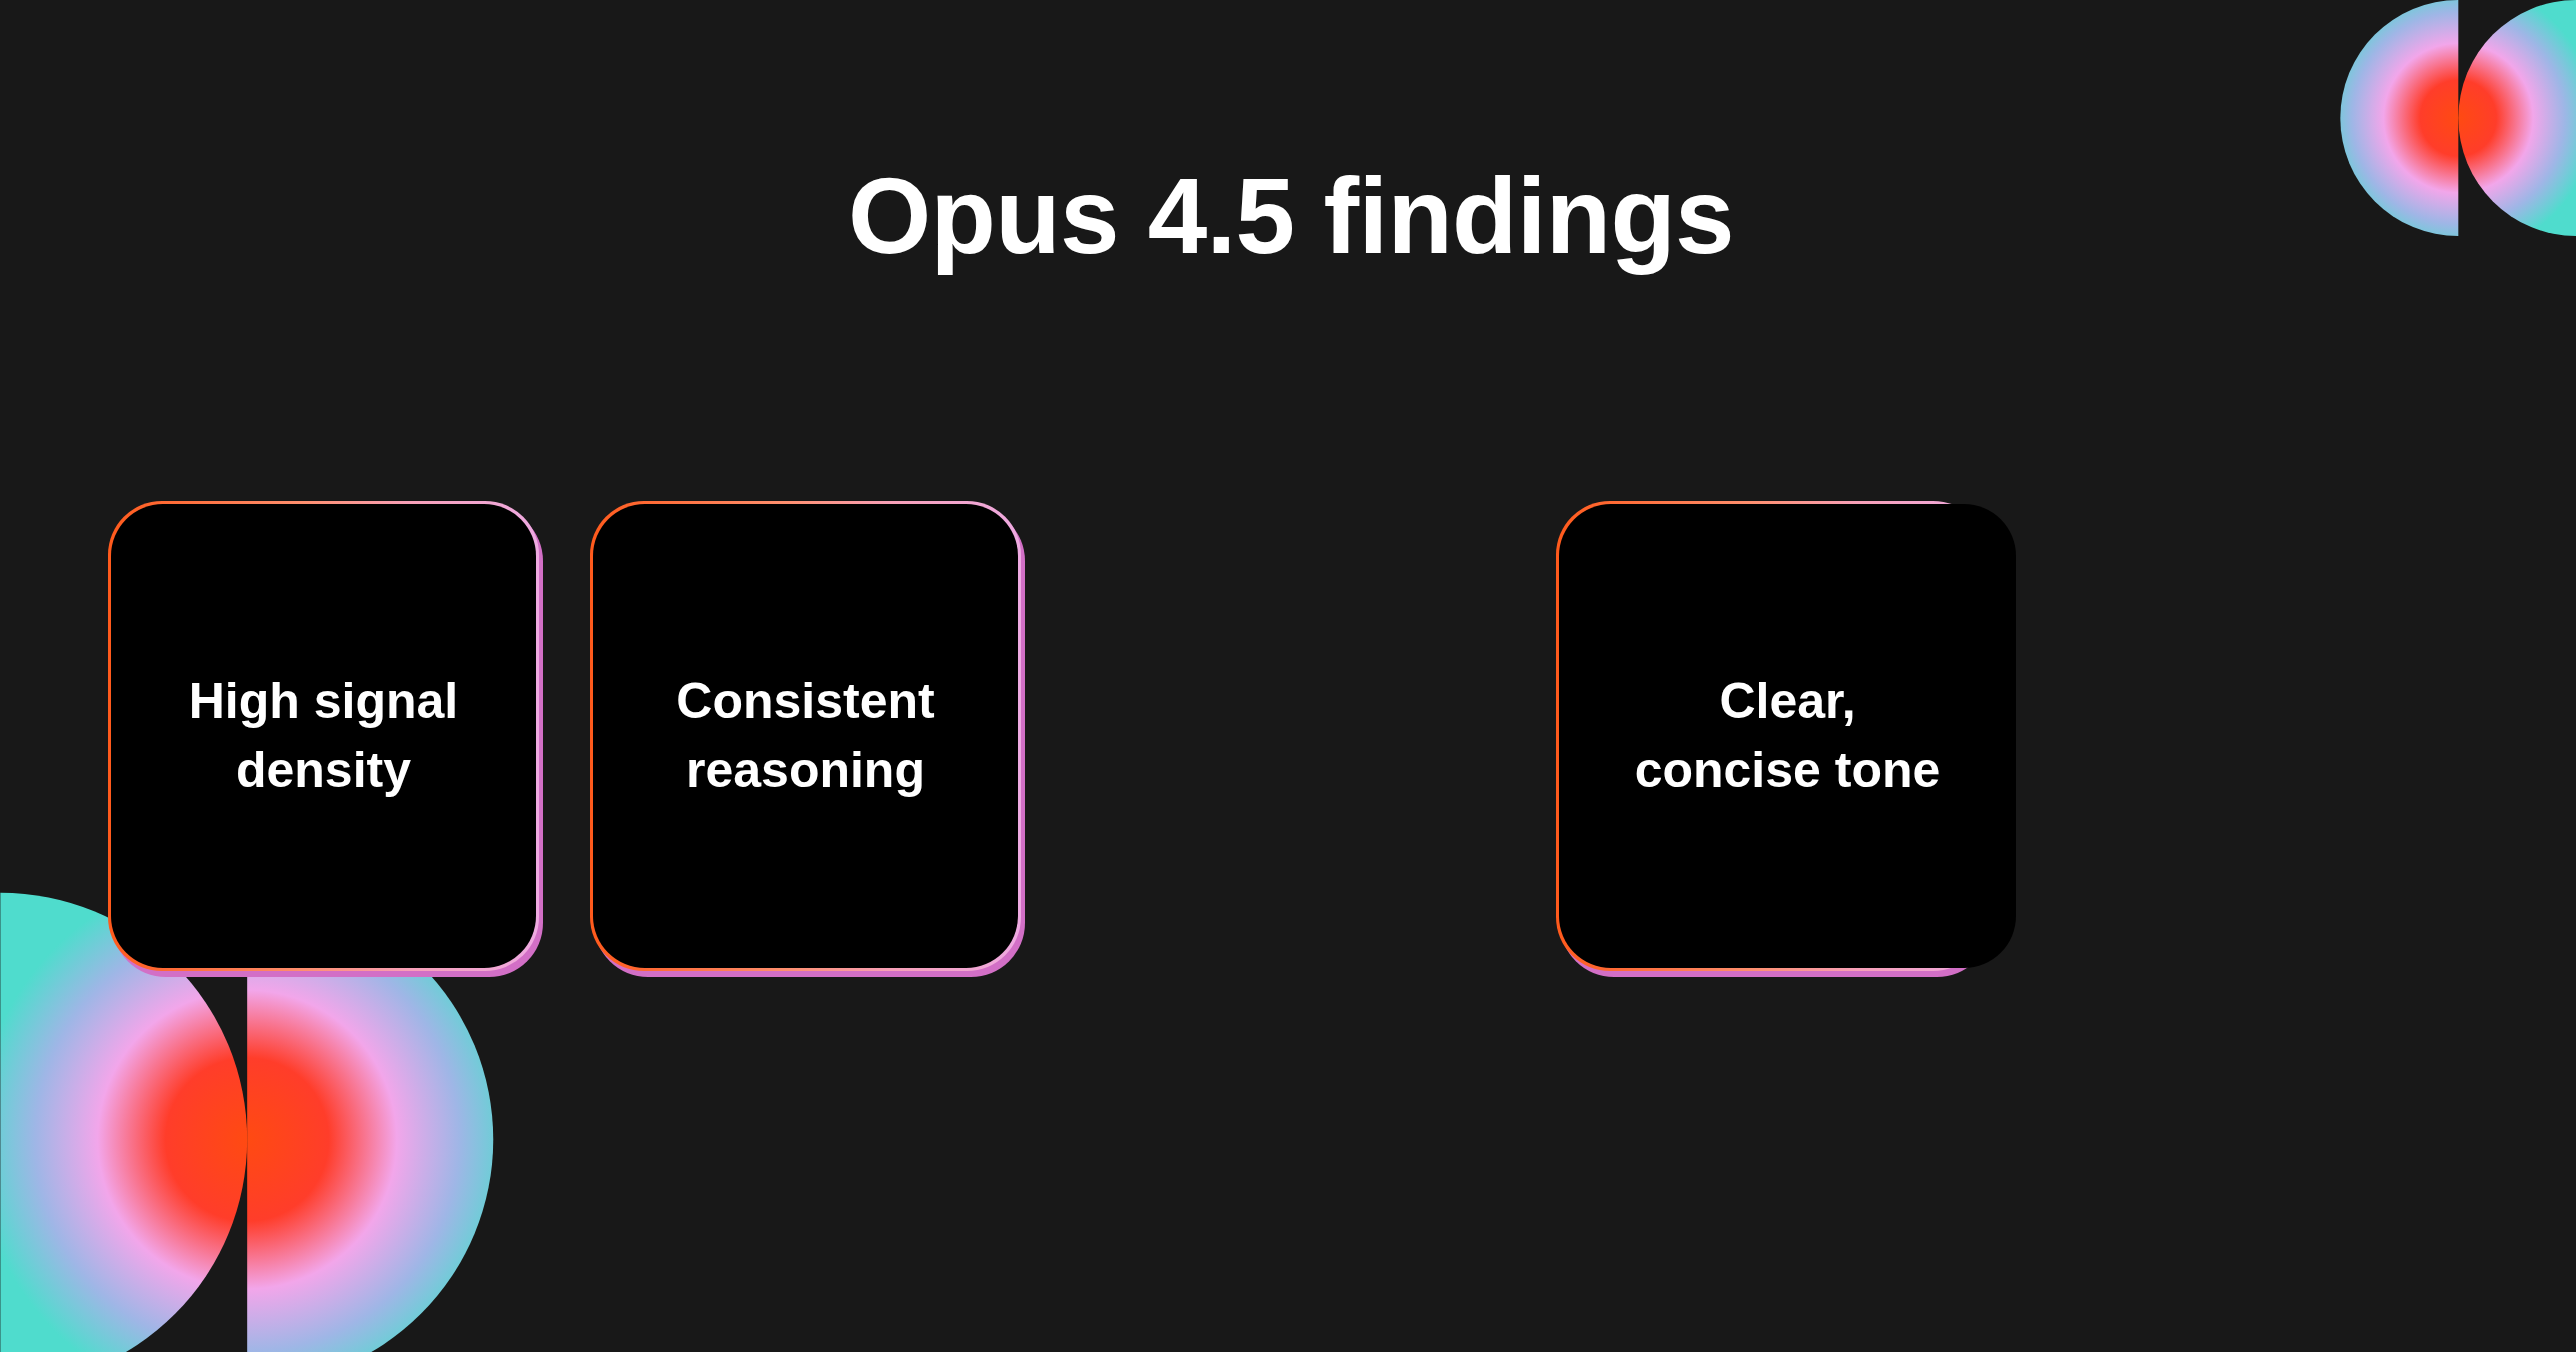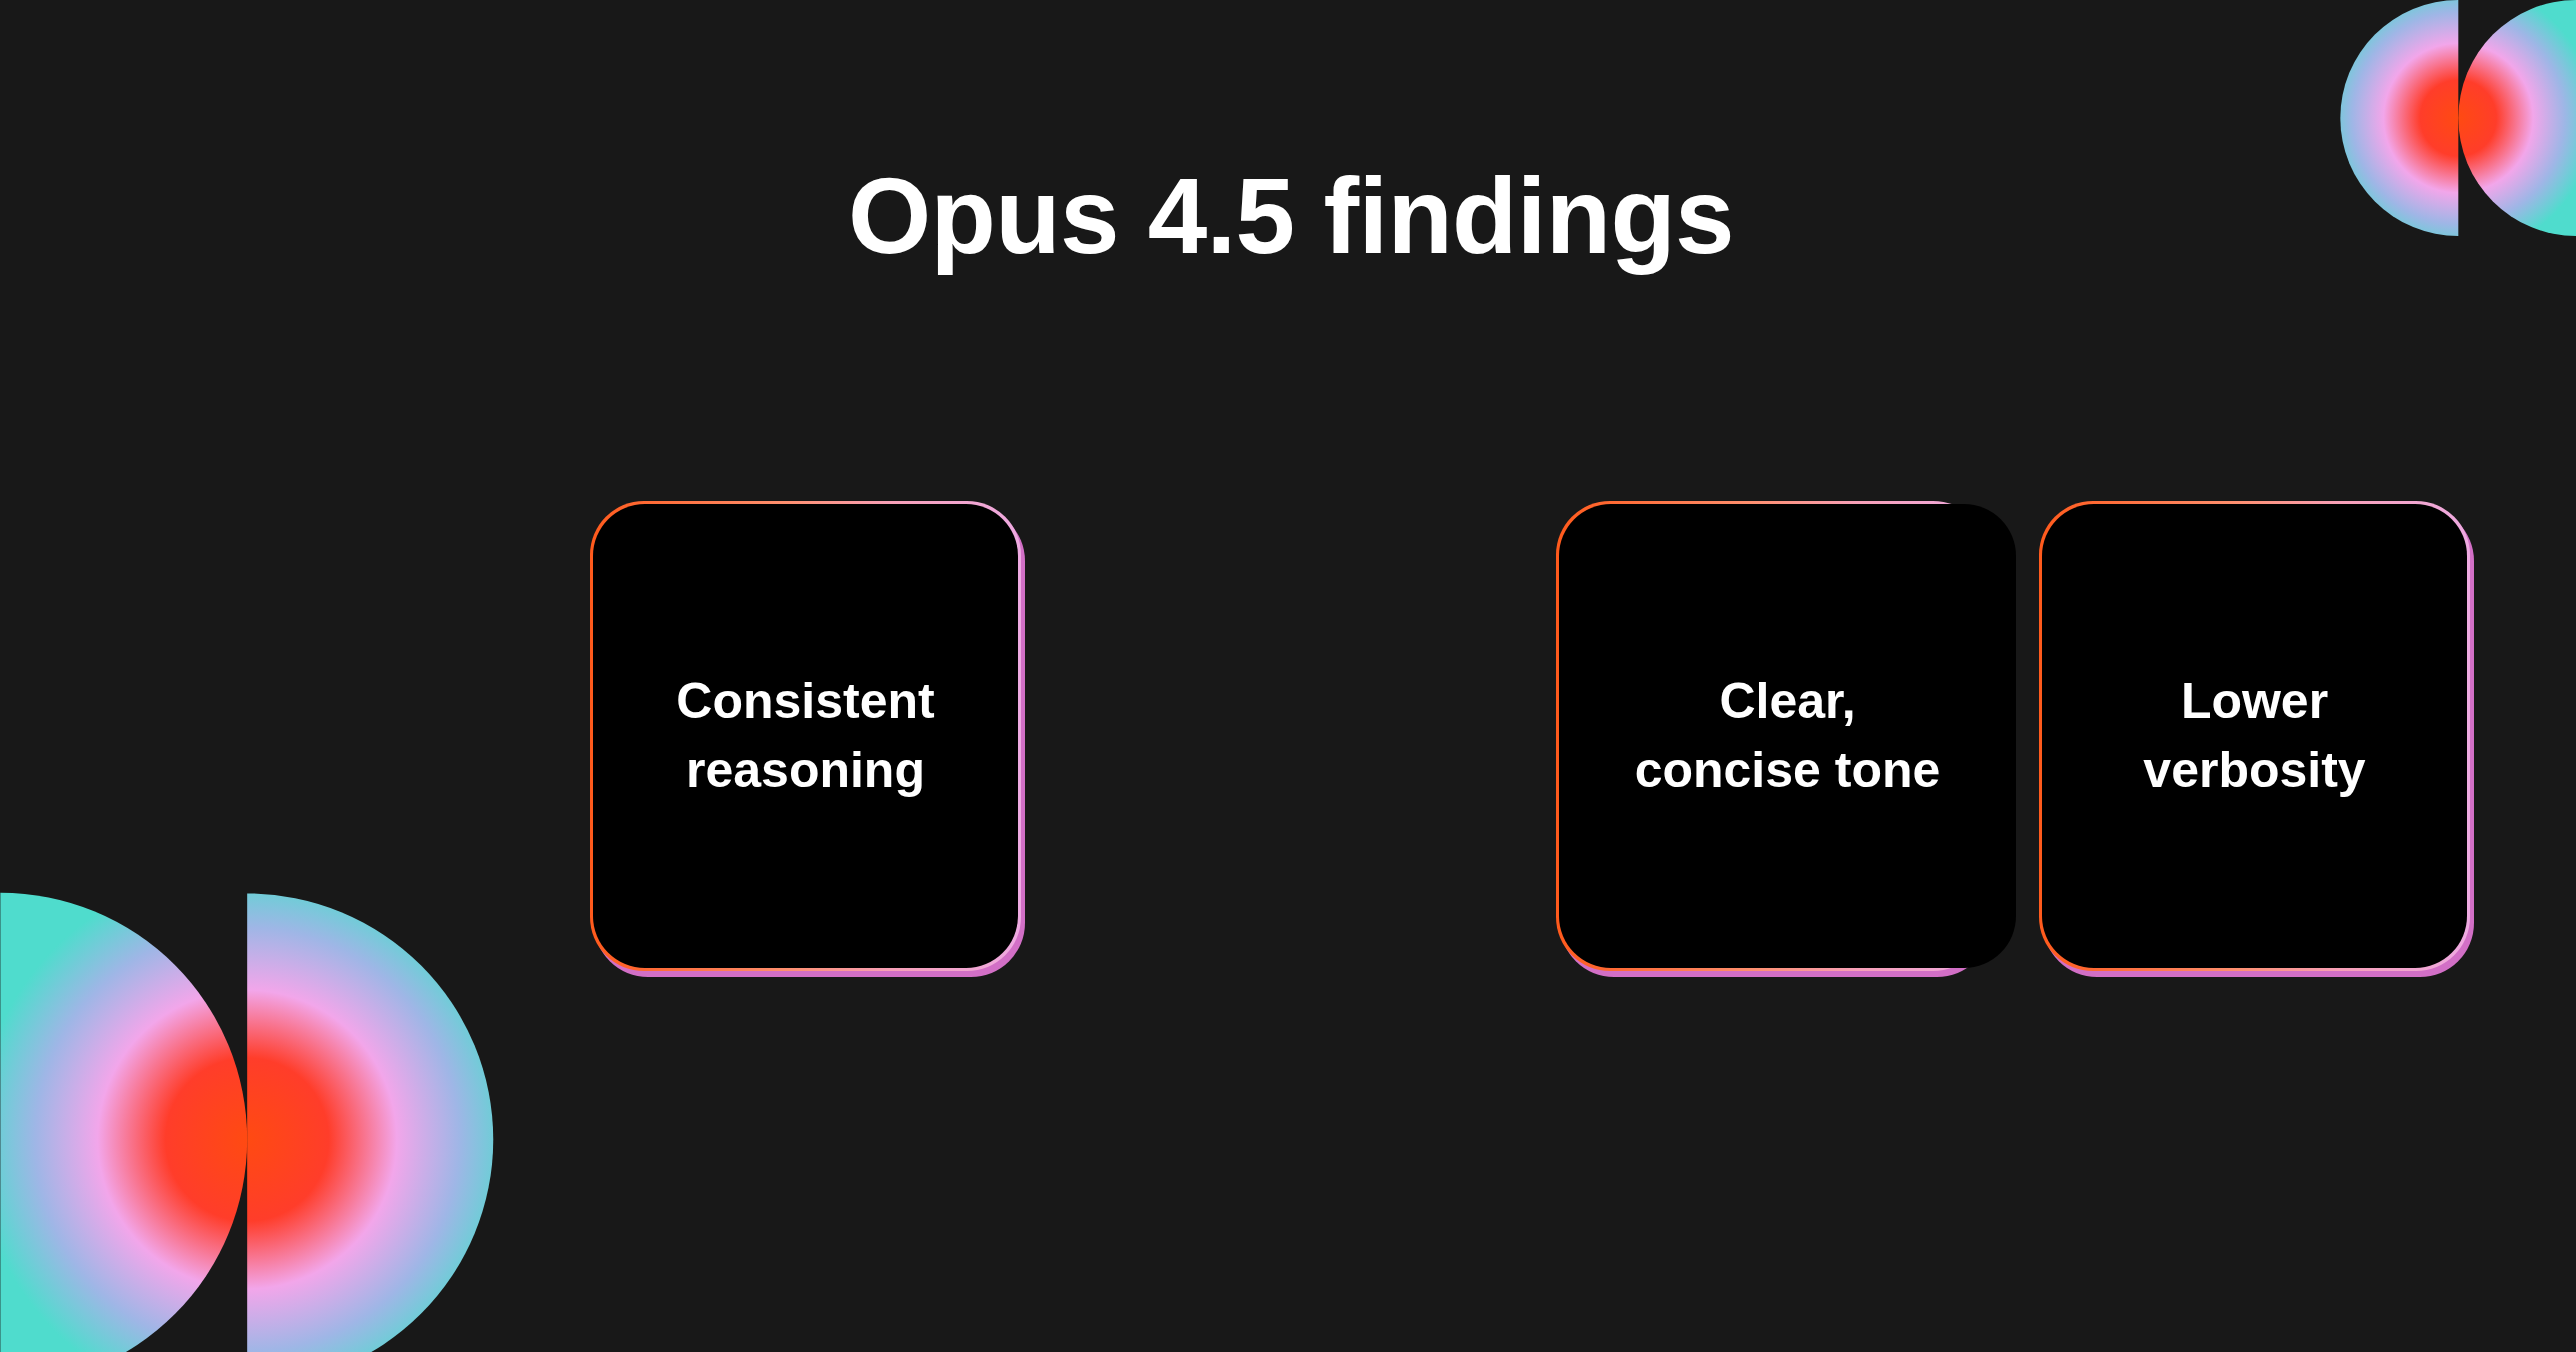--- a/index.html
+++ b/index.html
@@ -119,42 +119,42 @@
   <path d="M3601 0 A165 165 0 0 0 3601 330 Z" fill="url(#gTR)"></path>
 
   <path d="M0 1248 A345 345 0 0 1 0 1938 Z" fill="url(#gBL)"></path>
 
   <path d="M345 1249 A344 344 0 0 1 345 1937 Z" fill="url(#gBL)"></path>
 </svg>
 
 <h1 class="title">Opus 4.5 findings</h1>
 
 <div class="cards">
+  <div class="card-wrap" style="left:108px;">
+    <div class="card-shadow"></div>
+    <div class="card-border"></div>
+    <div class="card">
+      <div class="card-text">High signal
+density</div>
+    </div>
+  </div>
 
   <div class="card-wrap" style="left:590px;">
     <div class="card-shadow"></div>
     <div class="card-border"></div>
     <div class="card">
       <div class="card-text">Consistent
 reasoning</div>
     </div>
   </div>
 
 
   <div class="card-wrap" style="left:1556px;padding-left:32px;">
     <div class="card-shadow"></div>
     <div class="card-border"></div>
     <div class="card">
       <div class="card-text">Clear,
 concise tone</div>
     </div>
   </div>
 
-  <div class="card-wrap" style="left:2039px;">
-    <div class="card-shadow"></div>
-    <div class="card-border"></div>
-    <div class="card">
-      <div class="card-text">Lower
-verbosity</div>
-    </div>
-  </div>
 </div>
 
 
 </body></html>

